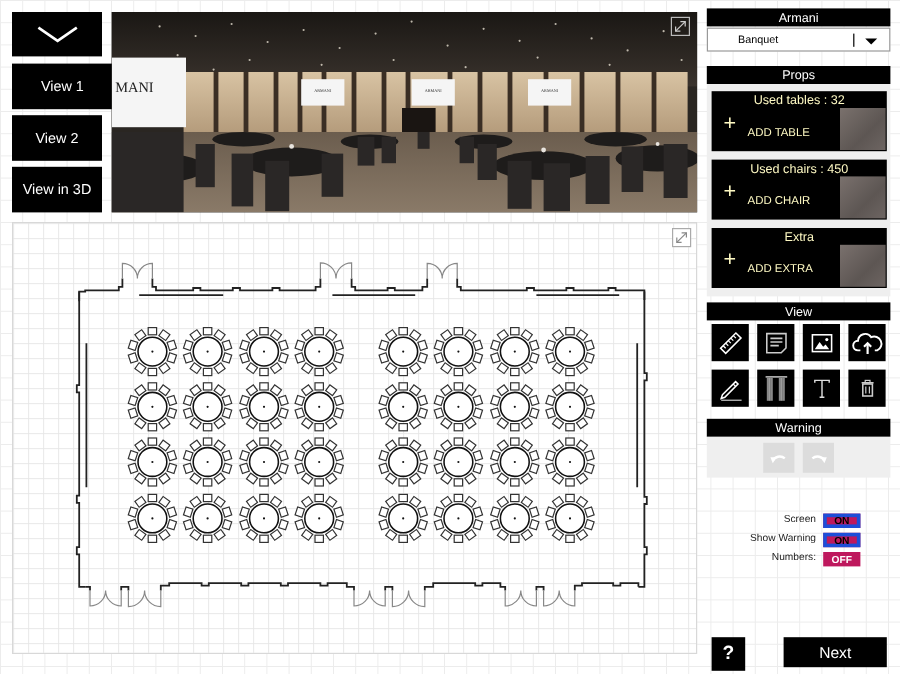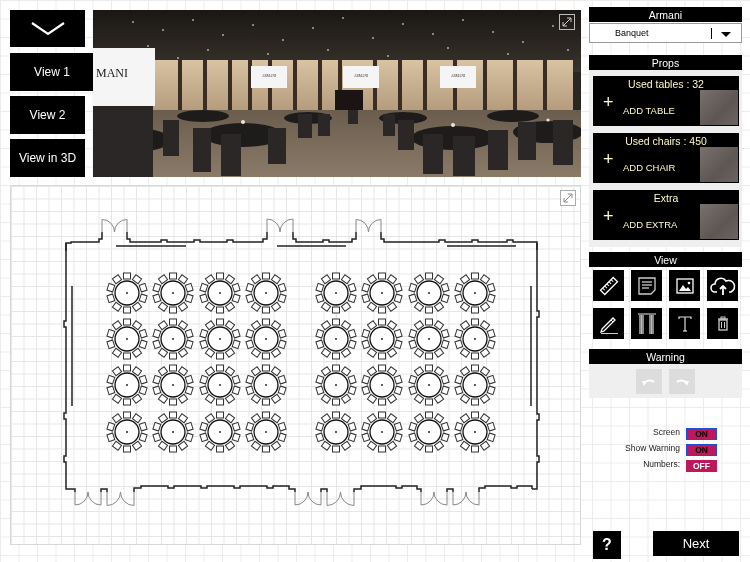--- a/index.html
+++ b/index.html
@@ -88,21 +88,21 @@
     display: flex; align-items: center; justify-content: center; cursor: pointer;
   }
 
   .toggle-row { position: absolute; font-size: 8.5px; color: #222; }
   .toggle-label { position: absolute; right: 0; text-align: right; white-space: nowrap; }
   .toggle {
     position: absolute; left: 686px; width: 31px; height: 12px;
     font-size: 8.5px; font-weight: bold; display: flex; align-items: center; justify-content: center;
     cursor: pointer;
   }
-  .toggle.on { background: #be185d; border: 1px solid #1d4ed8; color: #000; }
+  .toggle.on { background: #be185d; border: 3px solid #1d4ed8; color: #000; }
   .toggle.off { background: #be185d; color: #fff; }
 
   #help-btn { left: 593px; top: 531px; width: 28px; height: 28px; font-size: 16px; font-weight: bold; }
   #next-btn { left: 653px; top: 531px; width: 86px; height: 25px; font-size: 13px; }
 </style>
 </head>
 <body>
 
 <div id="collapse-btn" class="blk-btn">
   <svg width="36" height="16" viewBox="0 0 36 16">

